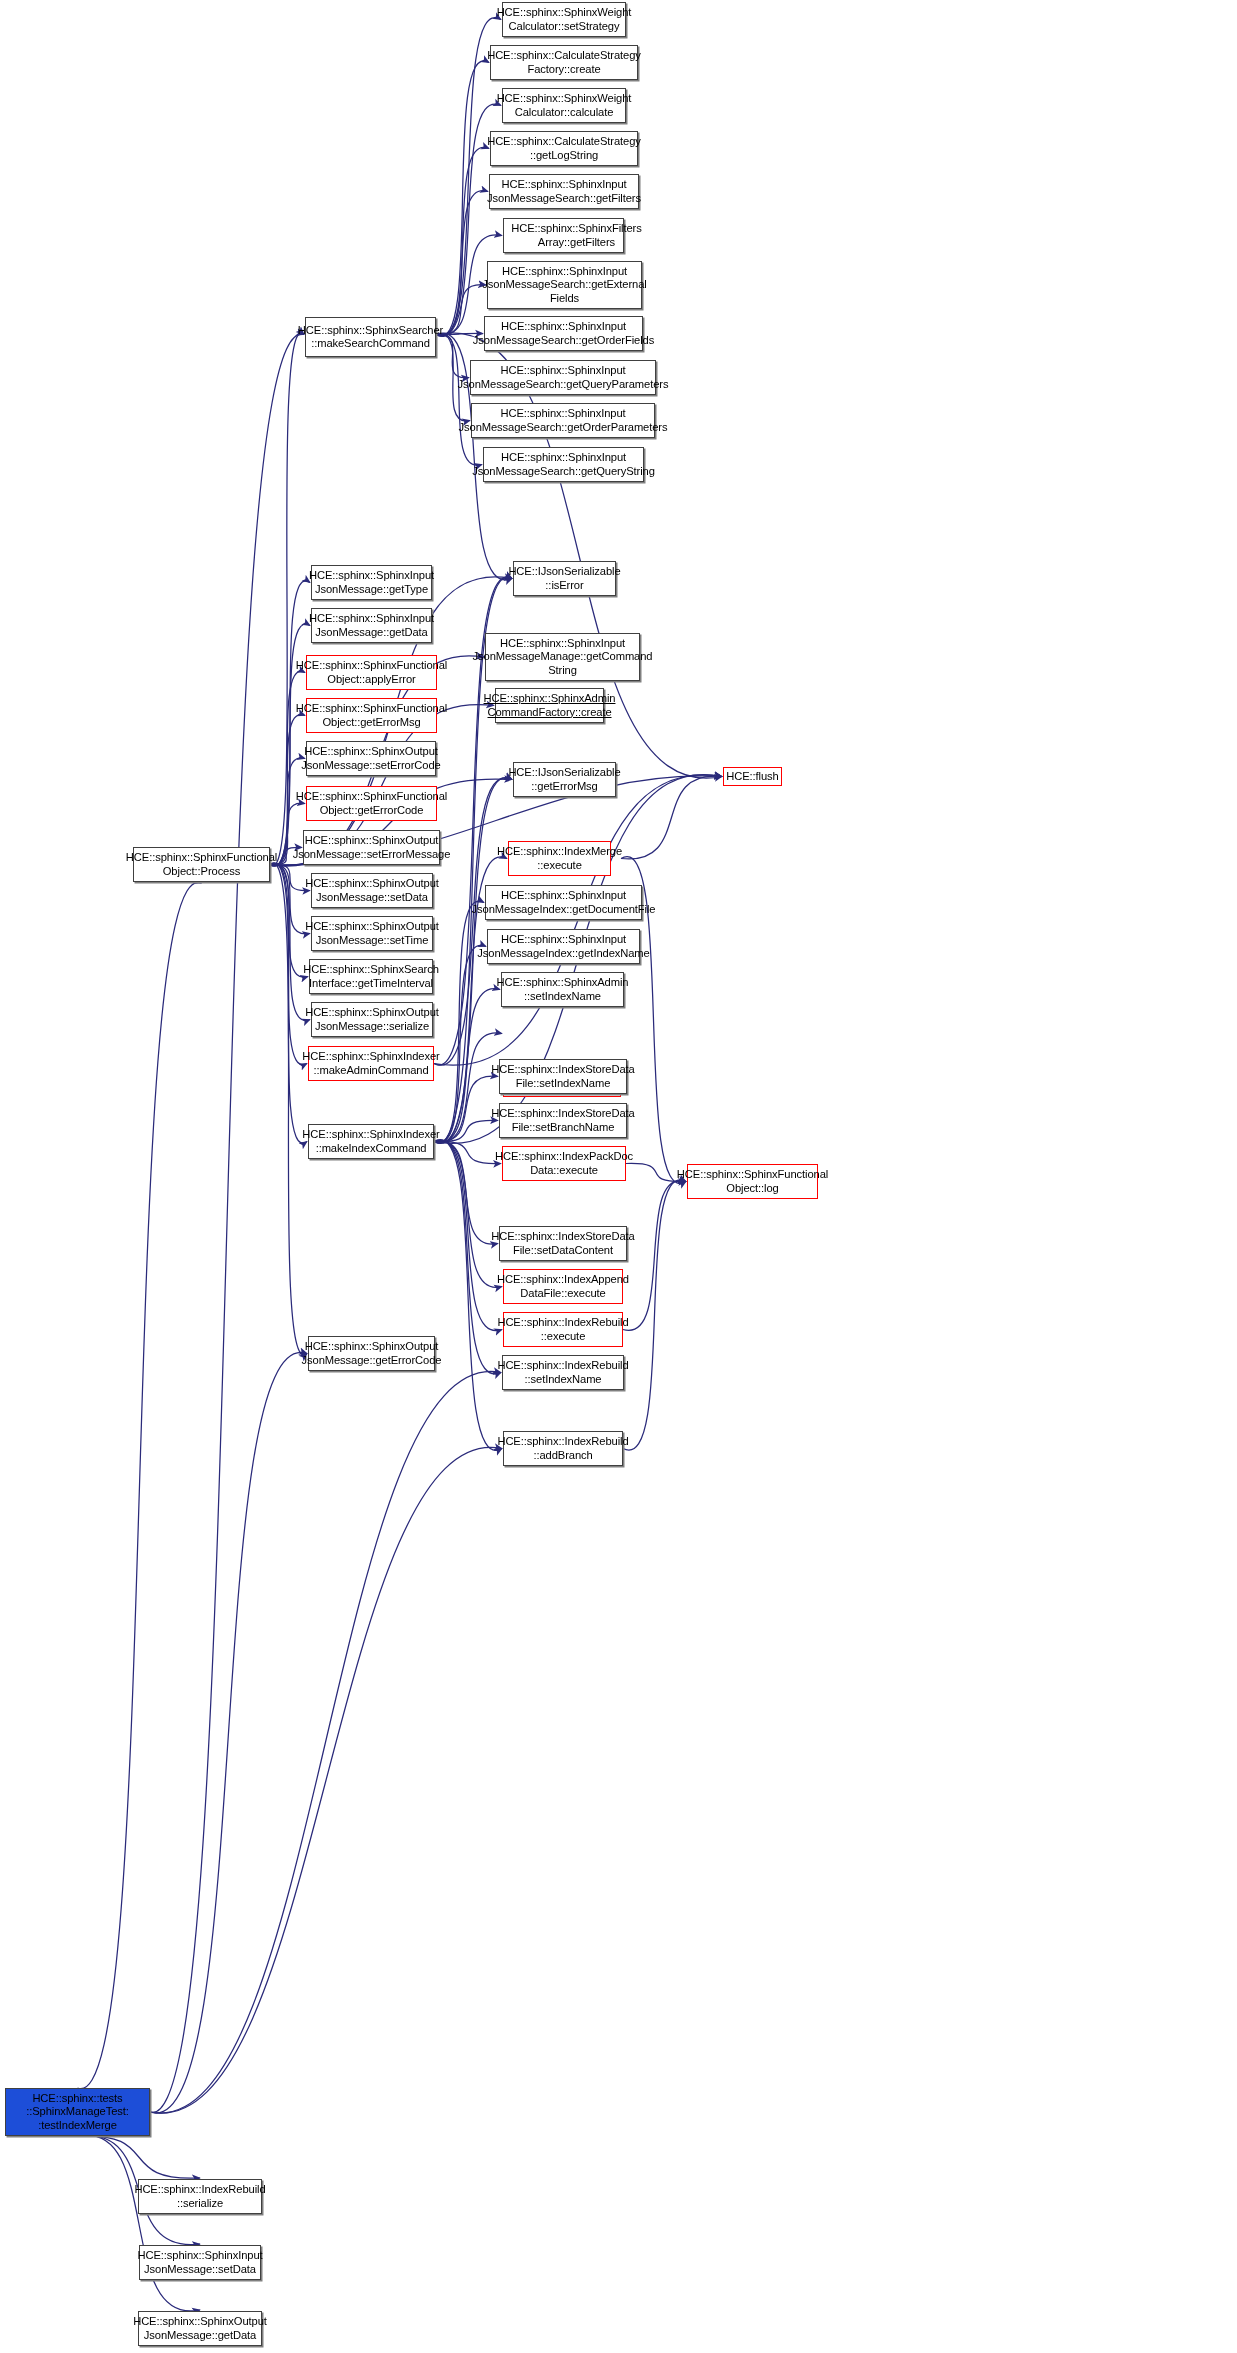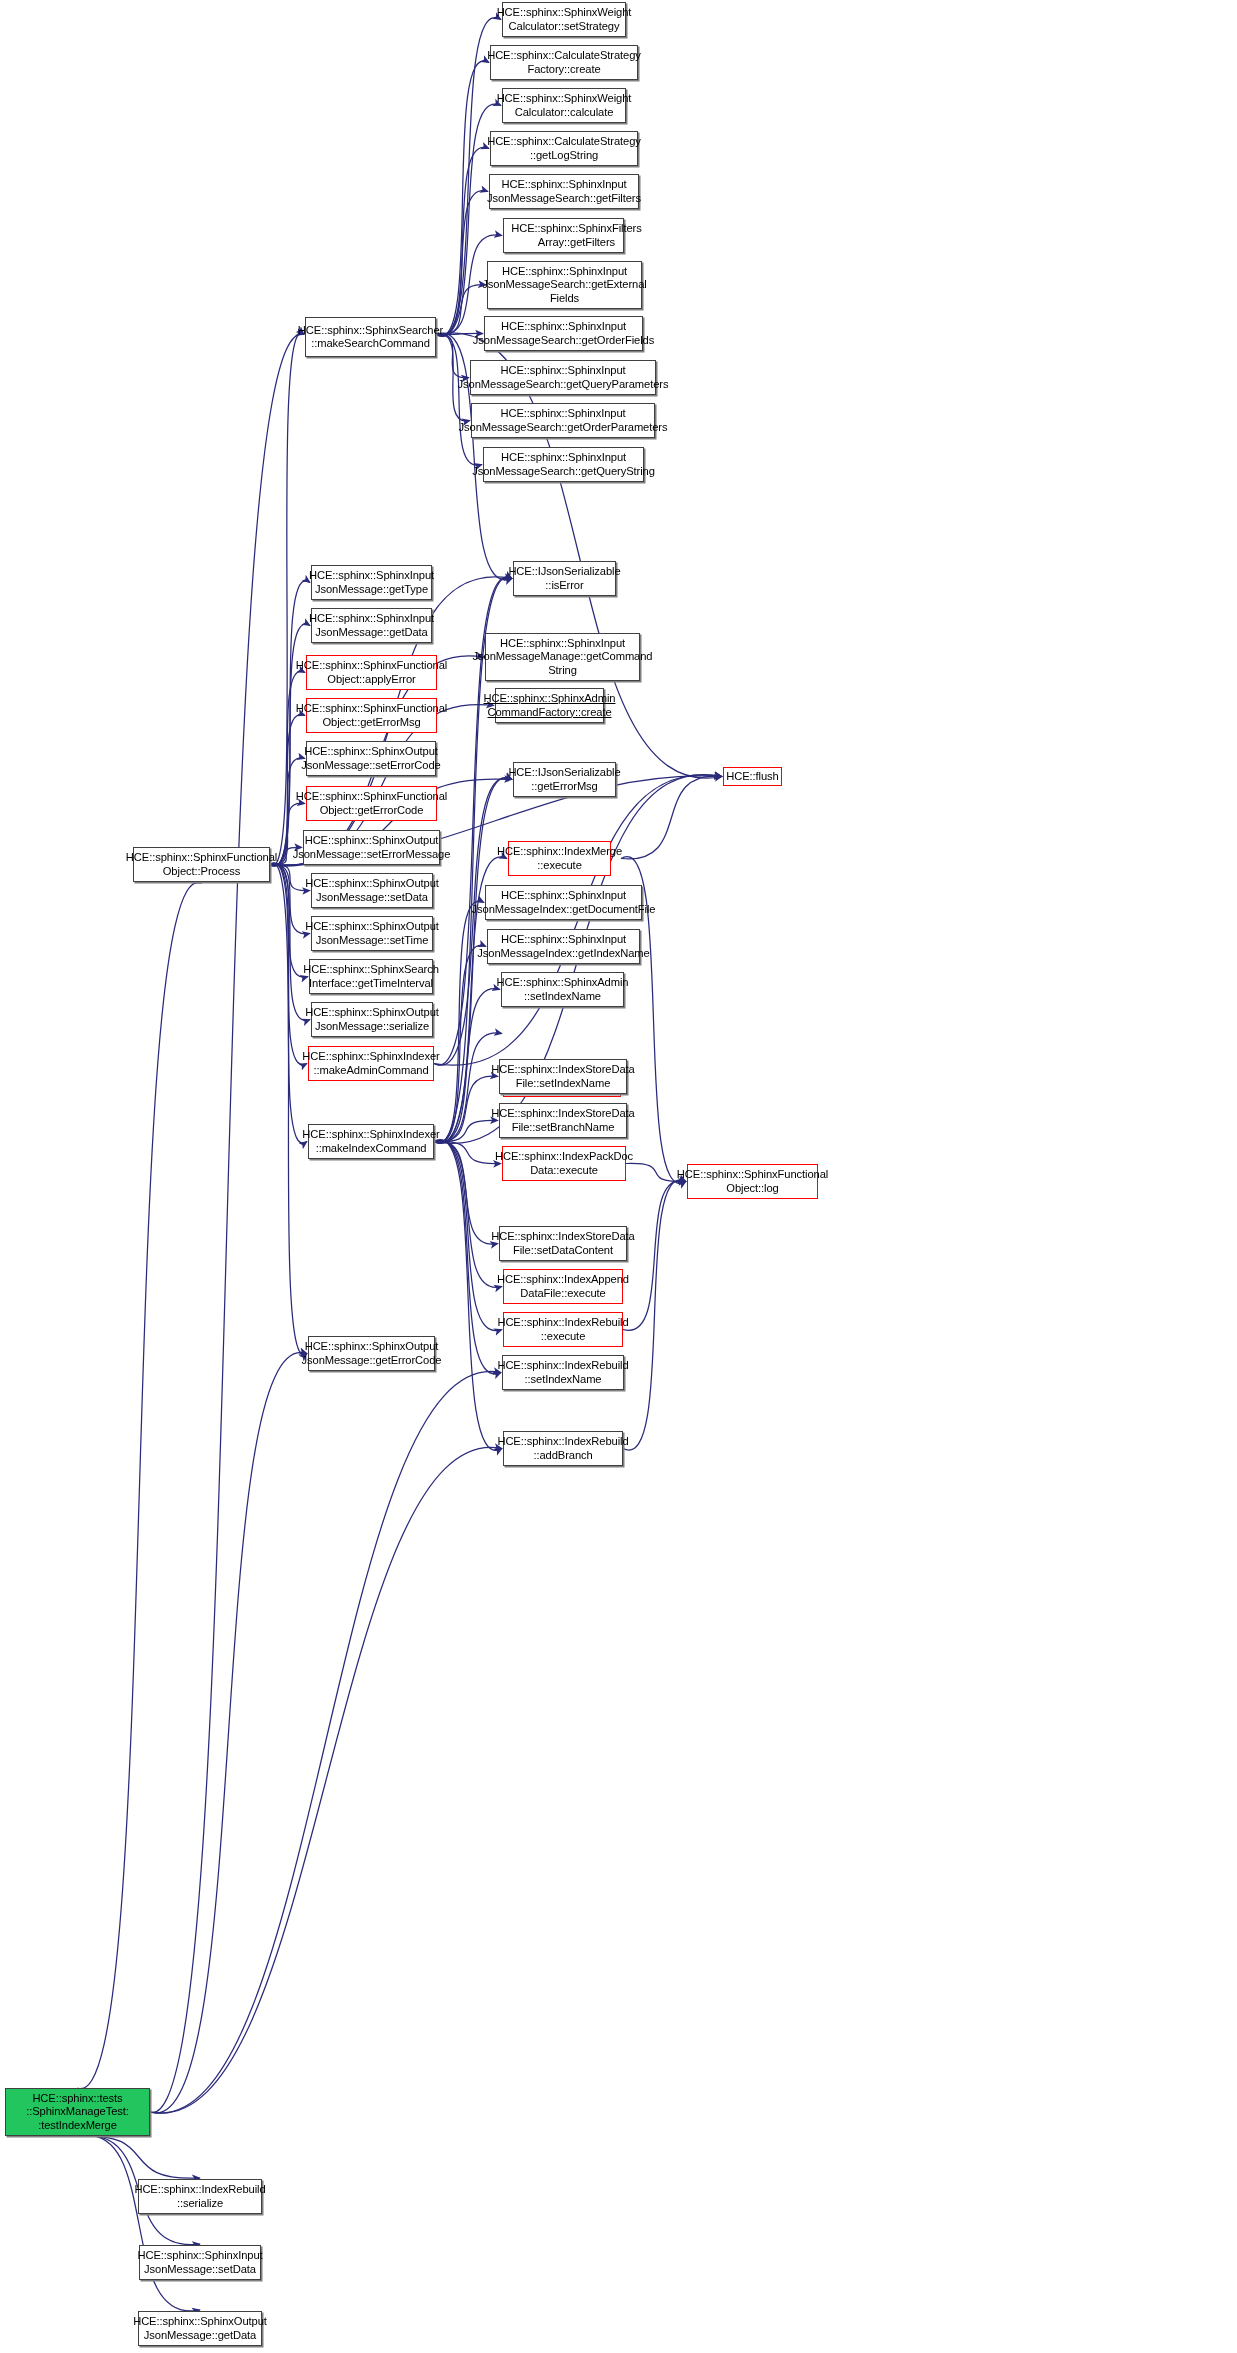--- a/index.html
+++ b/index.html
@@ -39,21 +39,21 @@
     white-space: pre-line;
     box-shadow: 1.5px 1.5px 0 0 #808080;
     padding: 0 2px;
     z-index: 3;
   }
   .node.red {
     border: 1.6px solid #ff0000;
     box-shadow: none;
   }
   .node.root {
-    background: #22c55e;
+    background: #1d4ed8;
     border: 1px solid #404040;
   }
 </style>
 </head>
 <body>
 
 <div id="canvas">
   <svg id="edges" viewBox="0 0 1237 2353" xmlns="http://www.w3.org/2000/svg">
     <defs>
       <marker id="ah" viewBox="0 0 10 10" refX="9" refY="5" markerWidth="7" markerHeight="7" orient="auto-start-reverse">

